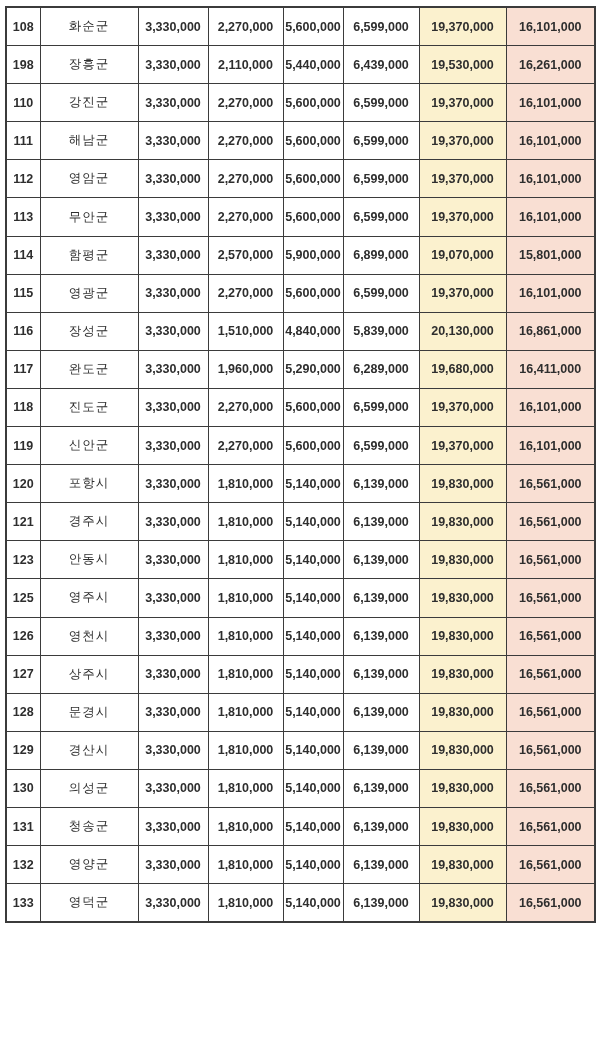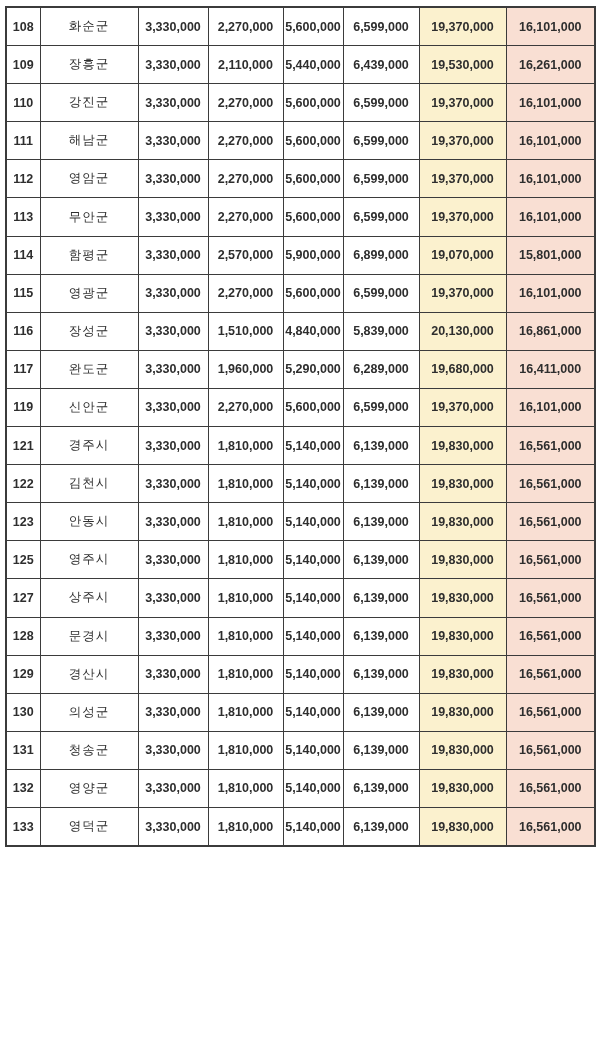--- a/index.html
+++ b/index.html
@@ -58,21 +58,21 @@
     <td class="name">화순군</td>
     <td class="num">3,330,000</td>
     <td class="num">2,270,000</td>
     <td class="num">5,600,000</td>
     <td class="num">6,599,000</td>
     <td class="num yellow">19,370,000</td>
     <td class="num pink">16,101,000</td>
   </tr>
 
   <tr>
-    <td class="no">109</td>
+    <td class="no">198</td>
     <td class="name">장흥군</td>
     <td class="num">3,330,000</td>
     <td class="num">2,110,000</td>
     <td class="num">5,440,000</td>
     <td class="num">6,439,000</td>
     <td class="num yellow">19,530,000</td>
     <td class="num pink">16,261,000</td>
   </tr>
 
   <tr>
@@ -156,54 +156,64 @@
     <td class="no">117</td>
     <td class="name">완도군</td>
     <td class="num">3,330,000</td>
     <td class="num">1,960,000</td>
     <td class="num">5,290,000</td>
     <td class="num">6,289,000</td>
     <td class="num yellow">19,680,000</td>
     <td class="num pink">16,411,000</td>
   </tr>
 
+  <tr>
+    <td class="no">118</td>
+    <td class="name">진도군</td>
+    <td class="num">3,330,000</td>
+    <td class="num">2,270,000</td>
+    <td class="num">5,600,000</td>
+    <td class="num">6,599,000</td>
+    <td class="num yellow">19,370,000</td>
+    <td class="num pink">16,101,000</td>
+  </tr>
 
   <tr>
     <td class="no">119</td>
     <td class="name">신안군</td>
     <td class="num">3,330,000</td>
     <td class="num">2,270,000</td>
     <td class="num">5,600,000</td>
     <td class="num">6,599,000</td>
     <td class="num yellow">19,370,000</td>
     <td class="num pink">16,101,000</td>
   </tr>
 
+  <tr>
+    <td class="no">120</td>
+    <td class="name">포항시</td>
+    <td class="num">3,330,000</td>
+    <td class="num">1,810,000</td>
+    <td class="num">5,140,000</td>
+    <td class="num">6,139,000</td>
+    <td class="num yellow">19,830,000</td>
+    <td class="num pink">16,561,000</td>
+  </tr>
 
   <tr>
     <td class="no">121</td>
     <td class="name">경주시</td>
     <td class="num">3,330,000</td>
     <td class="num">1,810,000</td>
     <td class="num">5,140,000</td>
     <td class="num">6,139,000</td>
     <td class="num yellow">19,830,000</td>
     <td class="num pink">16,561,000</td>
   </tr>
 
-  <tr>
-    <td class="no">122</td>
-    <td class="name">김천시</td>
-    <td class="num">3,330,000</td>
-    <td class="num">1,810,000</td>
-    <td class="num">5,140,000</td>
-    <td class="num">6,139,000</td>
-    <td class="num yellow">19,830,000</td>
-    <td class="num pink">16,561,000</td>
-  </tr>
 
   <tr>
     <td class="no">123</td>
     <td class="name">안동시</td>
     <td class="num">3,330,000</td>
     <td class="num">1,810,000</td>
     <td class="num">5,140,000</td>
     <td class="num">6,139,000</td>
     <td class="num yellow">19,830,000</td>
     <td class="num pink">16,561,000</td>
@@ -214,20 +224,30 @@
     <td class="no">125</td>
     <td class="name">영주시</td>
     <td class="num">3,330,000</td>
     <td class="num">1,810,000</td>
     <td class="num">5,140,000</td>
     <td class="num">6,139,000</td>
     <td class="num yellow">19,830,000</td>
     <td class="num pink">16,561,000</td>
   </tr>
 
+  <tr>
+    <td class="no">126</td>
+    <td class="name">영천시</td>
+    <td class="num">3,330,000</td>
+    <td class="num">1,810,000</td>
+    <td class="num">5,140,000</td>
+    <td class="num">6,139,000</td>
+    <td class="num yellow">19,830,000</td>
+    <td class="num pink">16,561,000</td>
+  </tr>
 
   <tr>
     <td class="no">127</td>
     <td class="name">상주시</td>
     <td class="num">3,330,000</td>
     <td class="num">1,810,000</td>
     <td class="num">5,140,000</td>
     <td class="num">6,139,000</td>
     <td class="num yellow">19,830,000</td>
     <td class="num pink">16,561,000</td>

